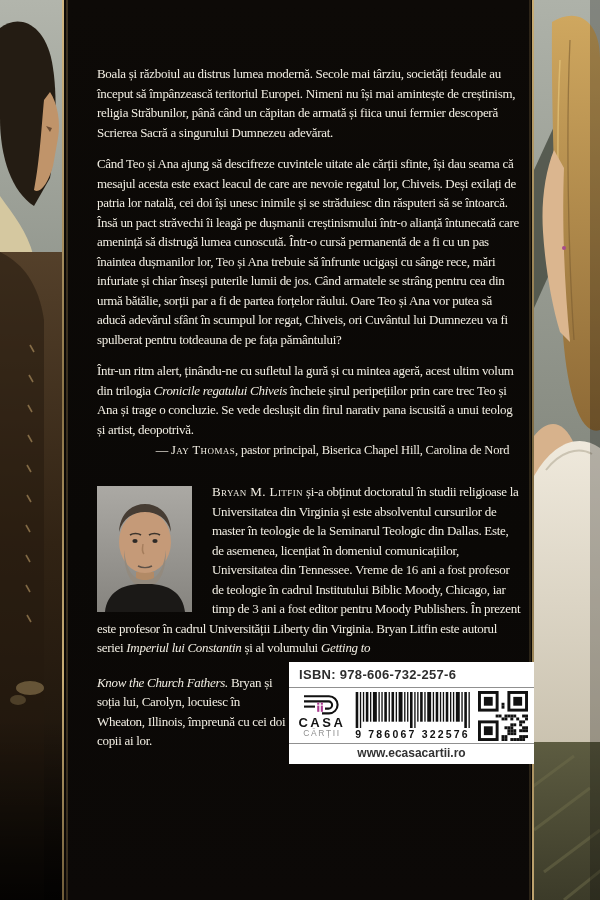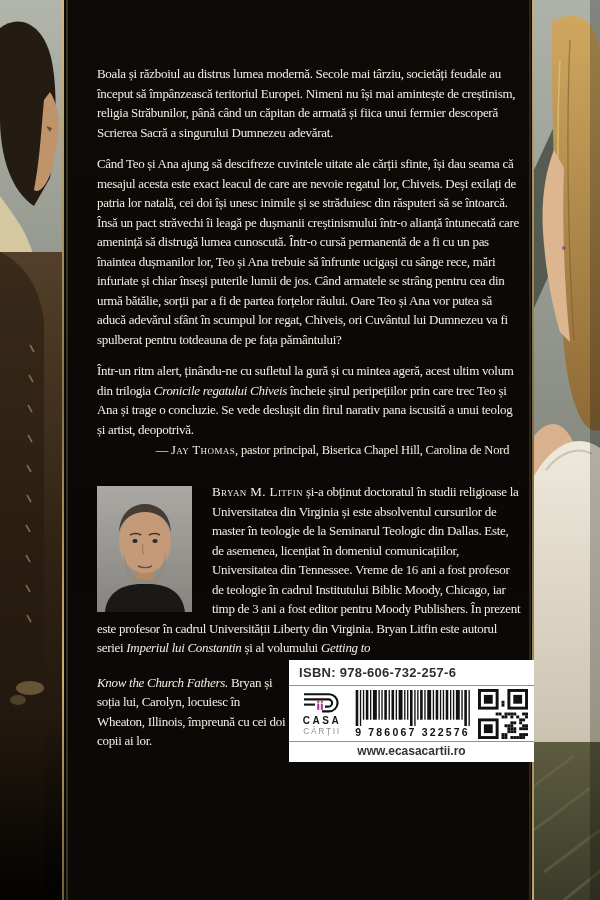--- a/index.html
+++ b/index.html
@@ -38,40 +38,40 @@
   .sc { font-variant:small-caps; letter-spacing:.4px; }
   i.wtitle { }
   
   .author-section { margin-top:22px; }
   .author-photo {
     float:left; width:95px; height:126px; margin:4px 20px 6px 0;
     background:#8f8d89;
   }
   .author-photo svg { display:block; width:100%; height:100%; }
   .bio-a { margin-bottom:0; }
-  .bio-row { display:flex; align-items:flex-start; margin-top:2px; }
+  .bio-row { display:flex; align-items:flex-end; margin-top:2px; }
   .bio-left {
     width:192px; flex:none;
     font-size:13px; line-height:19.5px; letter-spacing:-0.3px;
   }
   
   .publisher-box {
     margin-left:auto; width:246px; background:#ffffff; color:#333;
     font-family:"Liberation Sans", sans-serif;
   }
   .pub-top { padding:5px 8px 4px 10px; border-bottom:1px solid #909090; }
   .pub-name { font-size:12.5px; font-weight:bold; color:#414141; line-height:15px; }
   .pub-isbn { font-size:13px; font-weight:bold; color:#2e2e2e; line-height:16px; letter-spacing:.3px; }
   .pub-mid {
     display:flex; align-items:center; gap:4px;
     padding:4px 6px 3px 8px; border-bottom:1px solid #909090; height:56px; box-sizing:border-box;
   }
   .logo-block { width:50px; flex:none; text-align:center; }
   .logo-block svg { display:block; margin:0 auto; }
-  .logo-casa  { font-size:10px; font-weight:bold; letter-spacing:2.6px; color:#141414; margin-top:1px; line-height:10px; }
+  .logo-casa  { font-size:13px; font-weight:bold; letter-spacing:2.6px; color:#141414; margin-top:1px; line-height:10px; }
   .logo-cartii{ font-size:8.5px; letter-spacing:1.6px; color:#8f8f8f; line-height:10px; }
   .barcode-block { flex:1; text-align:center; min-width:0; }
   .barcode-block svg { display:block; width:118px; height:36px; margin:0 auto; }
   .barcode-digits { font-size:10.5px; font-weight:bold; letter-spacing:2.2px; color:#111; line-height:11px; margin-top:1px; white-space:nowrap; }
   .qr-block { width:50px; height:50px; flex:none; }
   .qr-block svg { display:block; width:50px; height:50px; }
   .pub-bottom { text-align:center; font-size:12px; font-weight:bold; color:#333; padding:2px 0 3px; line-height:15px; }
 </style>
 </head>
 <body>

